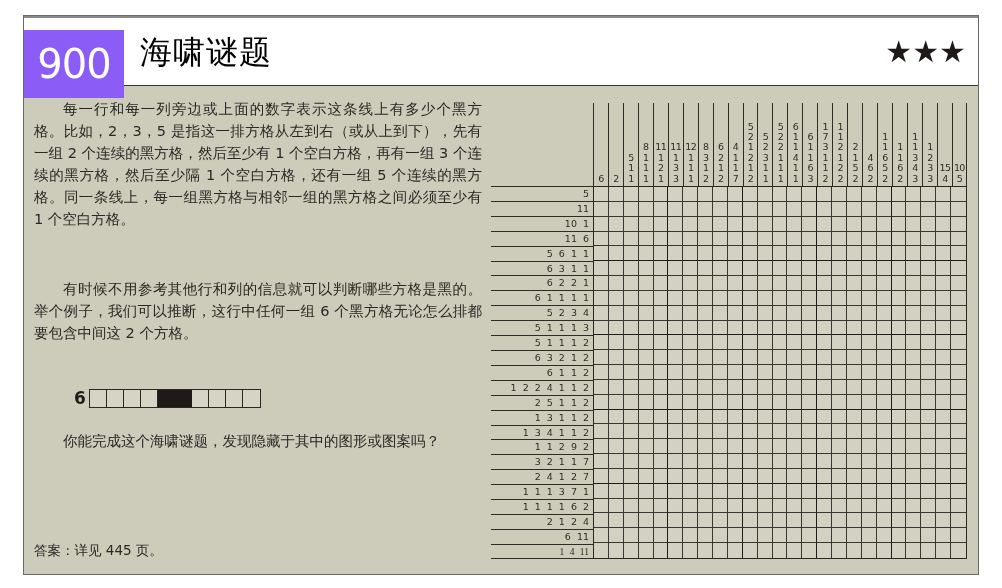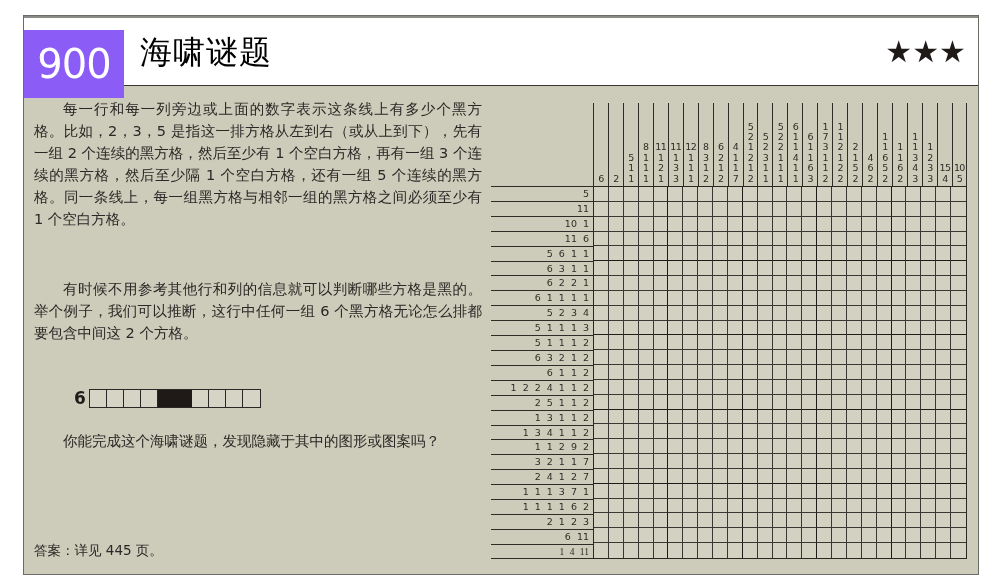--- a/index.html
+++ b/index.html
@@ -286,21 +286,21 @@
       <div class="row-clue">6 1 1 2</div>
       <div class="row-clue">1 2 2 4 1 1 2</div>
       <div class="row-clue">2 5 1 1 2</div>
       <div class="row-clue">1 3 1 1 2</div>
       <div class="row-clue">1 3 4 1 1 2</div>
       <div class="row-clue">1 1 2 9 2</div>
       <div class="row-clue">3 2 1 1 7</div>
       <div class="row-clue">2 4 1 2 7</div>
       <div class="row-clue">1 1 1 3 7 1</div>
       <div class="row-clue">1 1 1 1 6 2</div>
-      <div class="row-clue">2 1 2 3</div>
+      <div class="row-clue">2 1 2 4</div>
       <div class="row-clue">6 11</div>
       <div class="row-clue last">1 4 11</div>
     </div>
   <div class="grid" id="grid">
       <div class="cell"></div>
       <div class="cell"></div>
       <div class="cell"></div>
       <div class="cell"></div>
       <div class="cell c5"></div>
       <div class="cell"></div>

